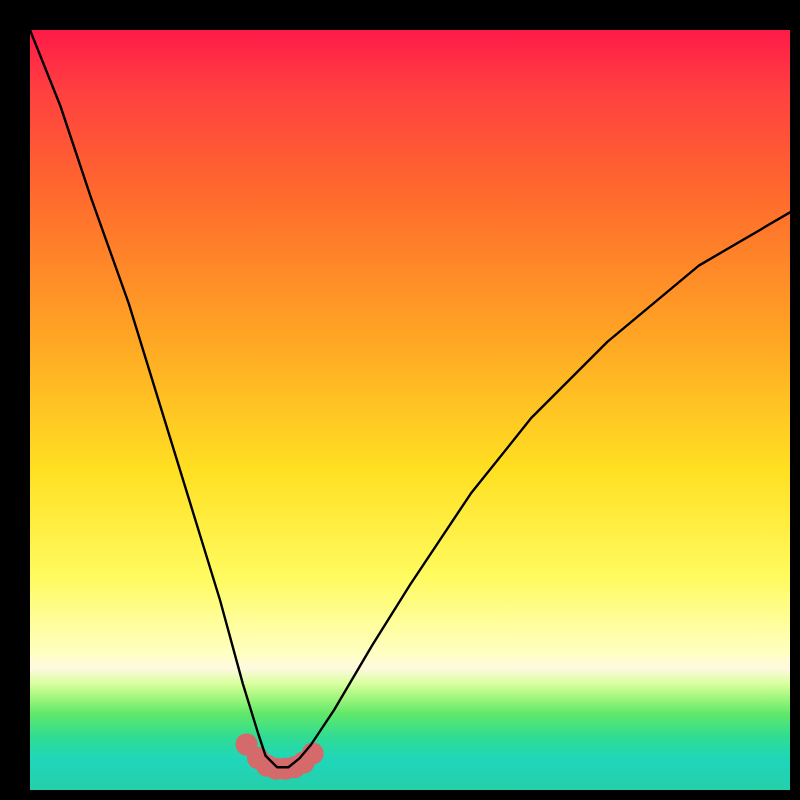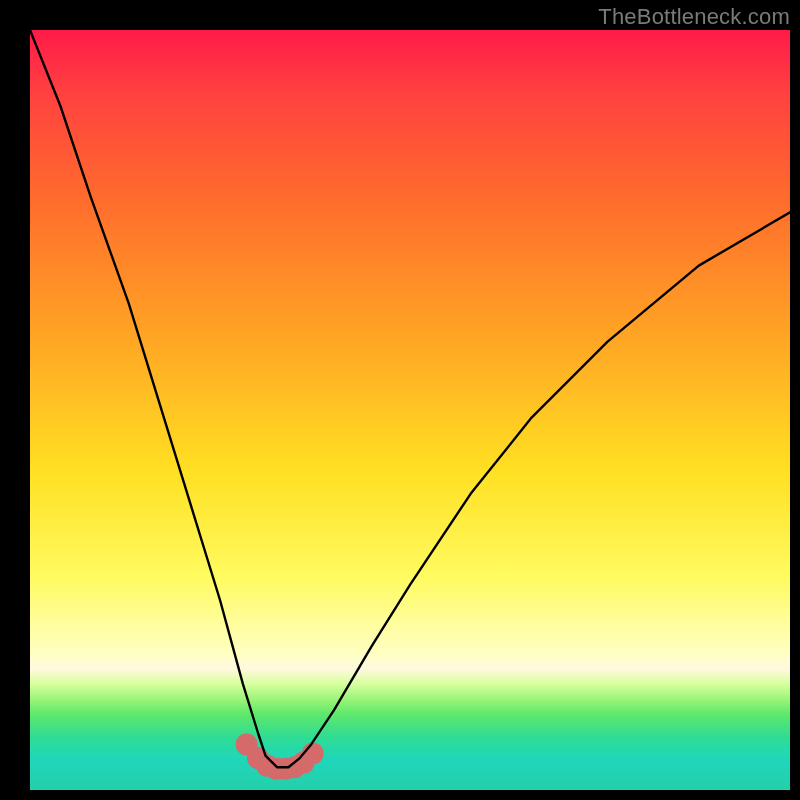--- a/index.html
+++ b/index.html
@@ -79,14 +79,13 @@
           <circle cx="246.2" cy="738.7" r="11" fill="#d46a6a"></circle>
           <circle cx="255.4" cy="738.7" r="11" fill="#d46a6a"></circle>
           <circle cx="264.5" cy="737.2" r="11" fill="#d46a6a"></circle>
           <circle cx="273.6" cy="732.6" r="11" fill="#d46a6a"></circle>
           <circle cx="282.7" cy="723.5" r="11" fill="#d46a6a"></circle>
         </g>
       <path id="curve-path" fill="none" stroke="#000000" stroke-width="2.4" stroke-linejoin="round" stroke-linecap="round" d="M0.0 0.0 L30.4 76.0 L60.8 167.2 L98.8 273.6 L129.2 372.4 L159.6 471.2 L190.0 570.0 L212.8 653.6 L228.0 703.0 L235.6 725.8 L247.0 737.2 L258.4 737.2 L269.8 728.1 L281.2 714.4 L304.0 680.2 L342.0 615.6 L380.0 554.8 L440.8 463.6 L501.6 387.6 L577.6 311.6 L668.8 235.6 L760.0 182.4"></path>
     </svg>
   </div>
 
-  <div class="watermark">TheBottleneck.com</div>
 </div>
 
 </body></html>

